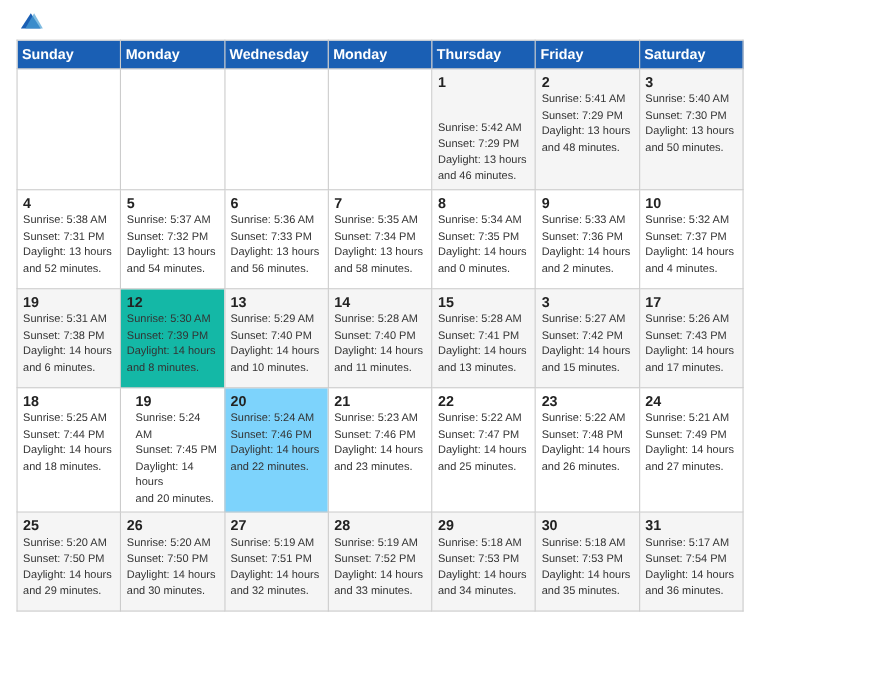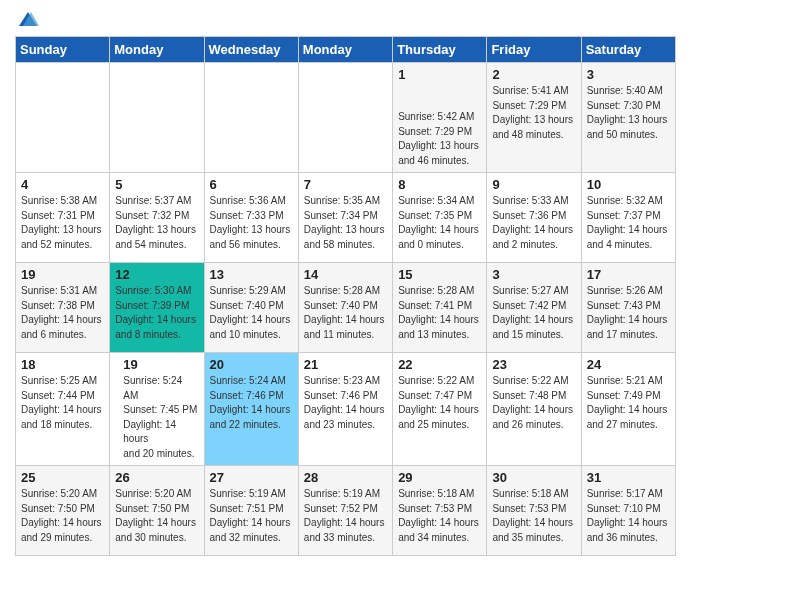--- a/index.html
+++ b/index.html
@@ -354,20 +354,20 @@
           <td style="background: rgb(245, 245, 245); margin-left: 22px;">
             <span class="day-num">30</span>
             <div class="day-info" style="white-space: pre-line;">Sunrise: 5:18 AM
 Sunset: 7:53 PM
 Daylight: 14 hours
 and 35 minutes.</div>
           </td>
           <td style="background: rgb(245, 245, 245);">
             <span class="day-num">31</span>
             <div class="day-info" style="white-space: pre-line;">Sunrise: 5:17 AM
-Sunset: 7:10 PM
+Sunset: 7:54 PM
 Daylight: 14 hours
 and 36 minutes.</div>
           </td>
         </tr>
       </tbody>
   </table>
 </div>
 
 </body></html>

